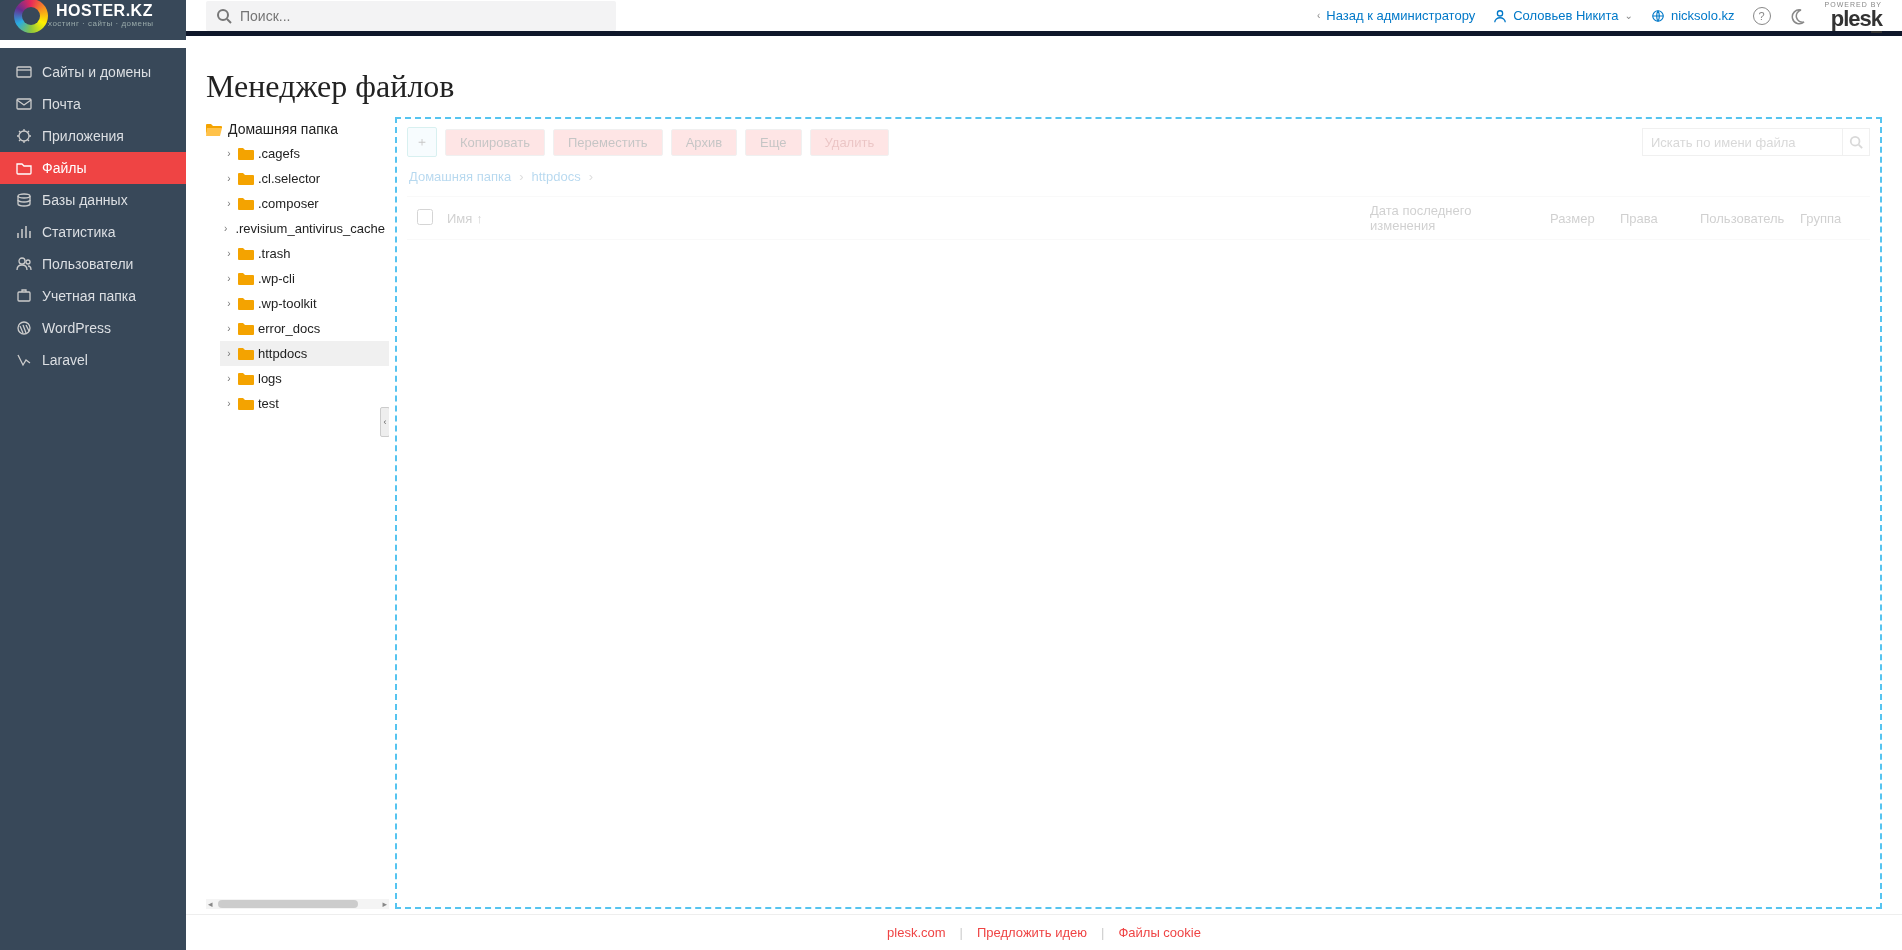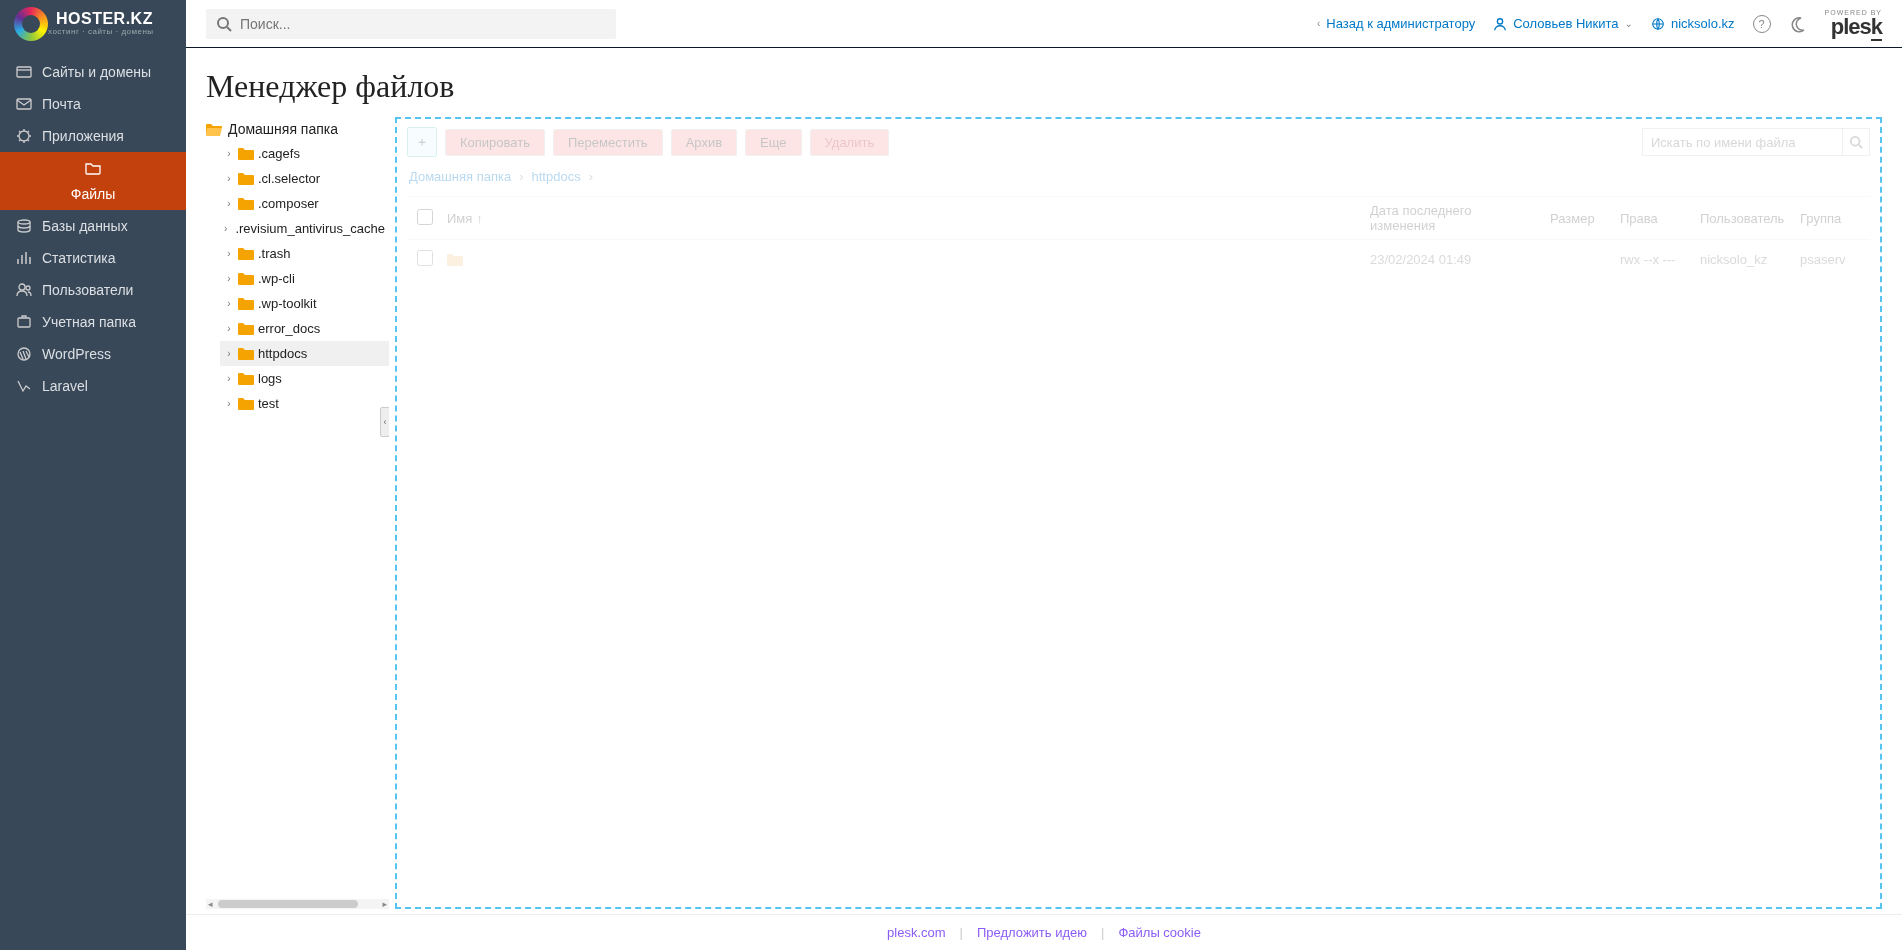--- a/index.html
+++ b/index.html
@@ -1,19 +1,19 @@
 <!DOCTYPE html>
 <html><head>
 <meta charset="utf-8">
 <style>
 * { margin:0; padding:0; box-sizing:border-box; font-family:-apple-system,BlinkMacSystemFont,"Segoe UI",Arial,sans-serif; }
 body { width:1902px; height:950px; overflow:hidden; background:#fff; color:#222; }
 
 
-.header { position:absolute; top:0; left:0; right:0; height:48px; display:flex; align-items:center; border-bottom:1px solid #0f172a; background:#fff; z-index:10; }
+.header { position:absolute; top:0; left:0; right:0; height:36px; display:flex; align-items:center; border-bottom:5px solid #0f172a; background:#fff; z-index:10; }
 .logo-area { width:186px; height:48px; background:#384859; display:flex; align-items:center; padding-left:14px; }
 .logo-swirl { width:34px; height:34px; border-radius:50%; background:conic-gradient(#e8285a 0deg,#f7931e 60deg,#fff200 120deg,#8cc63f 180deg,#29abe2 240deg,#662d91 300deg,#e8285a 360deg); position:relative; }
 .logo-swirl::after { content:""; position:absolute; inset:8px; border-radius:50%; background:#384859; }
 .logo-text { color:#fff; margin-left:8px; font-size:16px; font-weight:600; letter-spacing:0.5px; line-height:1; }
 .logo-sub { color:#9aa; font-size:8px; letter-spacing:0.5px; display:block; }
 .search-wrap { margin-left:20px; }
 .search-box { width:410px; height:30px; background:#f3f3f4; border:none; border-radius:2px; padding:0 10px 0 34px; font-size:14px; color:#666; }
 .search-icon-wrap { position:relative; display:inline-block; }
 .search-icon-svg { position:absolute; left:10px; top:50%; transform:translateY(-50%); width:16px; height:16px; stroke:#777; fill:none; stroke-width:2; }
 .header-right { margin-left:auto; display:flex; align-items:center; gap:18px; padding-right:20px; font-size:13px; }
@@ -23,21 +23,21 @@
 .hr-help { width:18px; height:18px; border:1.5px solid #888; border-radius:50%; display:flex; align-items:center; justify-content:center; font-size:11px; color:#888; cursor:pointer; }
 .hr-moon { width:18px; height:18px; }
 .plesk-brand { text-align:right; line-height:1; color:#333; }
 .plesk-pb { font-size:7px; letter-spacing:1px; color:#888; }
 .plesk-nm { font-size:22px; font-weight:700; letter-spacing:-1px; }
 .plesk-nm u { text-decoration:none; border-bottom:2px solid #333; }
 
 
 .sidebar { position:absolute; top:48px; left:0; bottom:0; width:186px; background:#384859; padding-top:8px; }
 .nav-item { display:flex; align-items:center; gap:10px; color:#dcdfe3; padding:8px 16px; font-size:14px; cursor:pointer; }
-.nav-item.active { background:#c2410c; color:#fff;flex-direction:column; }
+.nav-item.active { background:#ef4444; color:#fff; }
 .nav-item svg { width:16px; height:16px; flex-shrink:0; }
 
 
 .content { position:absolute; top:48px; left:186px; right:0; bottom:0; padding:20px 20px 0 20px; overflow:hidden; }
 .page-title { font-size:32px; font-weight:400; color:#222; margin-bottom:12px;font-family:Liberation Serif, serif; }
 .fm-layout { display:flex; height:calc(100% - 90px); }
 .tree-pane { width:183px; flex-shrink:0; position:relative; overflow:hidden; }
 .tree-collapse { position:absolute; top:290px; right:-1px; width:10px; height:30px; background:#eee; border:1px solid #ccc; border-radius:2px; display:flex; align-items:center; justify-content:center; font-size:9px; color:#666; cursor:pointer; }
 .tree-root { display:flex; align-items:center; gap:6px; font-size:14px; color:#222; cursor:pointer; padding:4px 0; }
 .tree-list { margin-left:14px; }
@@ -69,21 +69,21 @@
 .col-date { width:170px; }
 .col-size { width:60px; }
 .col-perm { width:70px; }
 .col-user { width:90px; }
 .col-grp { width:60px; }
 .ftable-row { display:flex; align-items:center; gap:10px; padding:10px; font-size:13px; color:#555; opacity:0.22; }
 .drop-msg { position:absolute; top:330px; left:0; right:0; text-align:center; font-size:24px; color:#333; }
 
 
 .footer { position:absolute; bottom:0; left:186px; right:0; height:36px; border-top:1px solid #eee; display:flex; align-items:center; justify-content:center; gap:14px; font-size:13px; background:#fff; }
-.footer a { color:#8b5cf6; text-decoration:none; }
+.footer a { color:#ef4444; text-decoration:none; }
 .footer .sep { color:#ccc; }
 
 input[type=checkbox]{ width:16px; height:16px; }
 </style>
 </head>
 <body>
 
 <div class="header">
   <div class="logo-area">
     <div class="logo-swirl"></div>
@@ -333,34 +333,20 @@
           <div class="col-name">
               <span>Имя</span> 
               <span>↑</span>
             </div>
           <div class="col-date">Дата последнего изменения</div>
           <div class="col-size">Размер</div>
           <div class="col-perm">Права</div>
           <div class="col-user">Пользователь</div>
           <div class="col-grp">Группа</div>
         </div>
-        <div class="ftable-row">
-          <div class="col-chk"><input type="checkbox" style=""></div>
-          <div class="col-name">
-              <svg class="folder-ic" viewBox="0 0 16 13">
-                <path fill="#f4c47a" d="M0 2a1 1 0 0 1 1-1h4l2 2h8a1 1 0 0 1 1 1v8a1 1 0 0 1-1 1H1a1 1 0 0 1-1-1z"></path>
-              </svg>
-              <span></span>
-            </div>
-          <div class="col-date">23/02/2024 01:49</div>
-          <div class="col-size"></div>
-          <div class="col-perm">rwx --x ---</div>
-          <div class="col-user">nicksolo_kz</div>
-          <div class="col-grp">psaserv</div>
-        </div>
       </div>
     </div>
   </div>
 </div>
 
 <div class="footer">
   <a>plesk.com</a>
   <span class="sep">|</span>
   <a>Предложить идею</a>
   <span class="sep">|</span>

